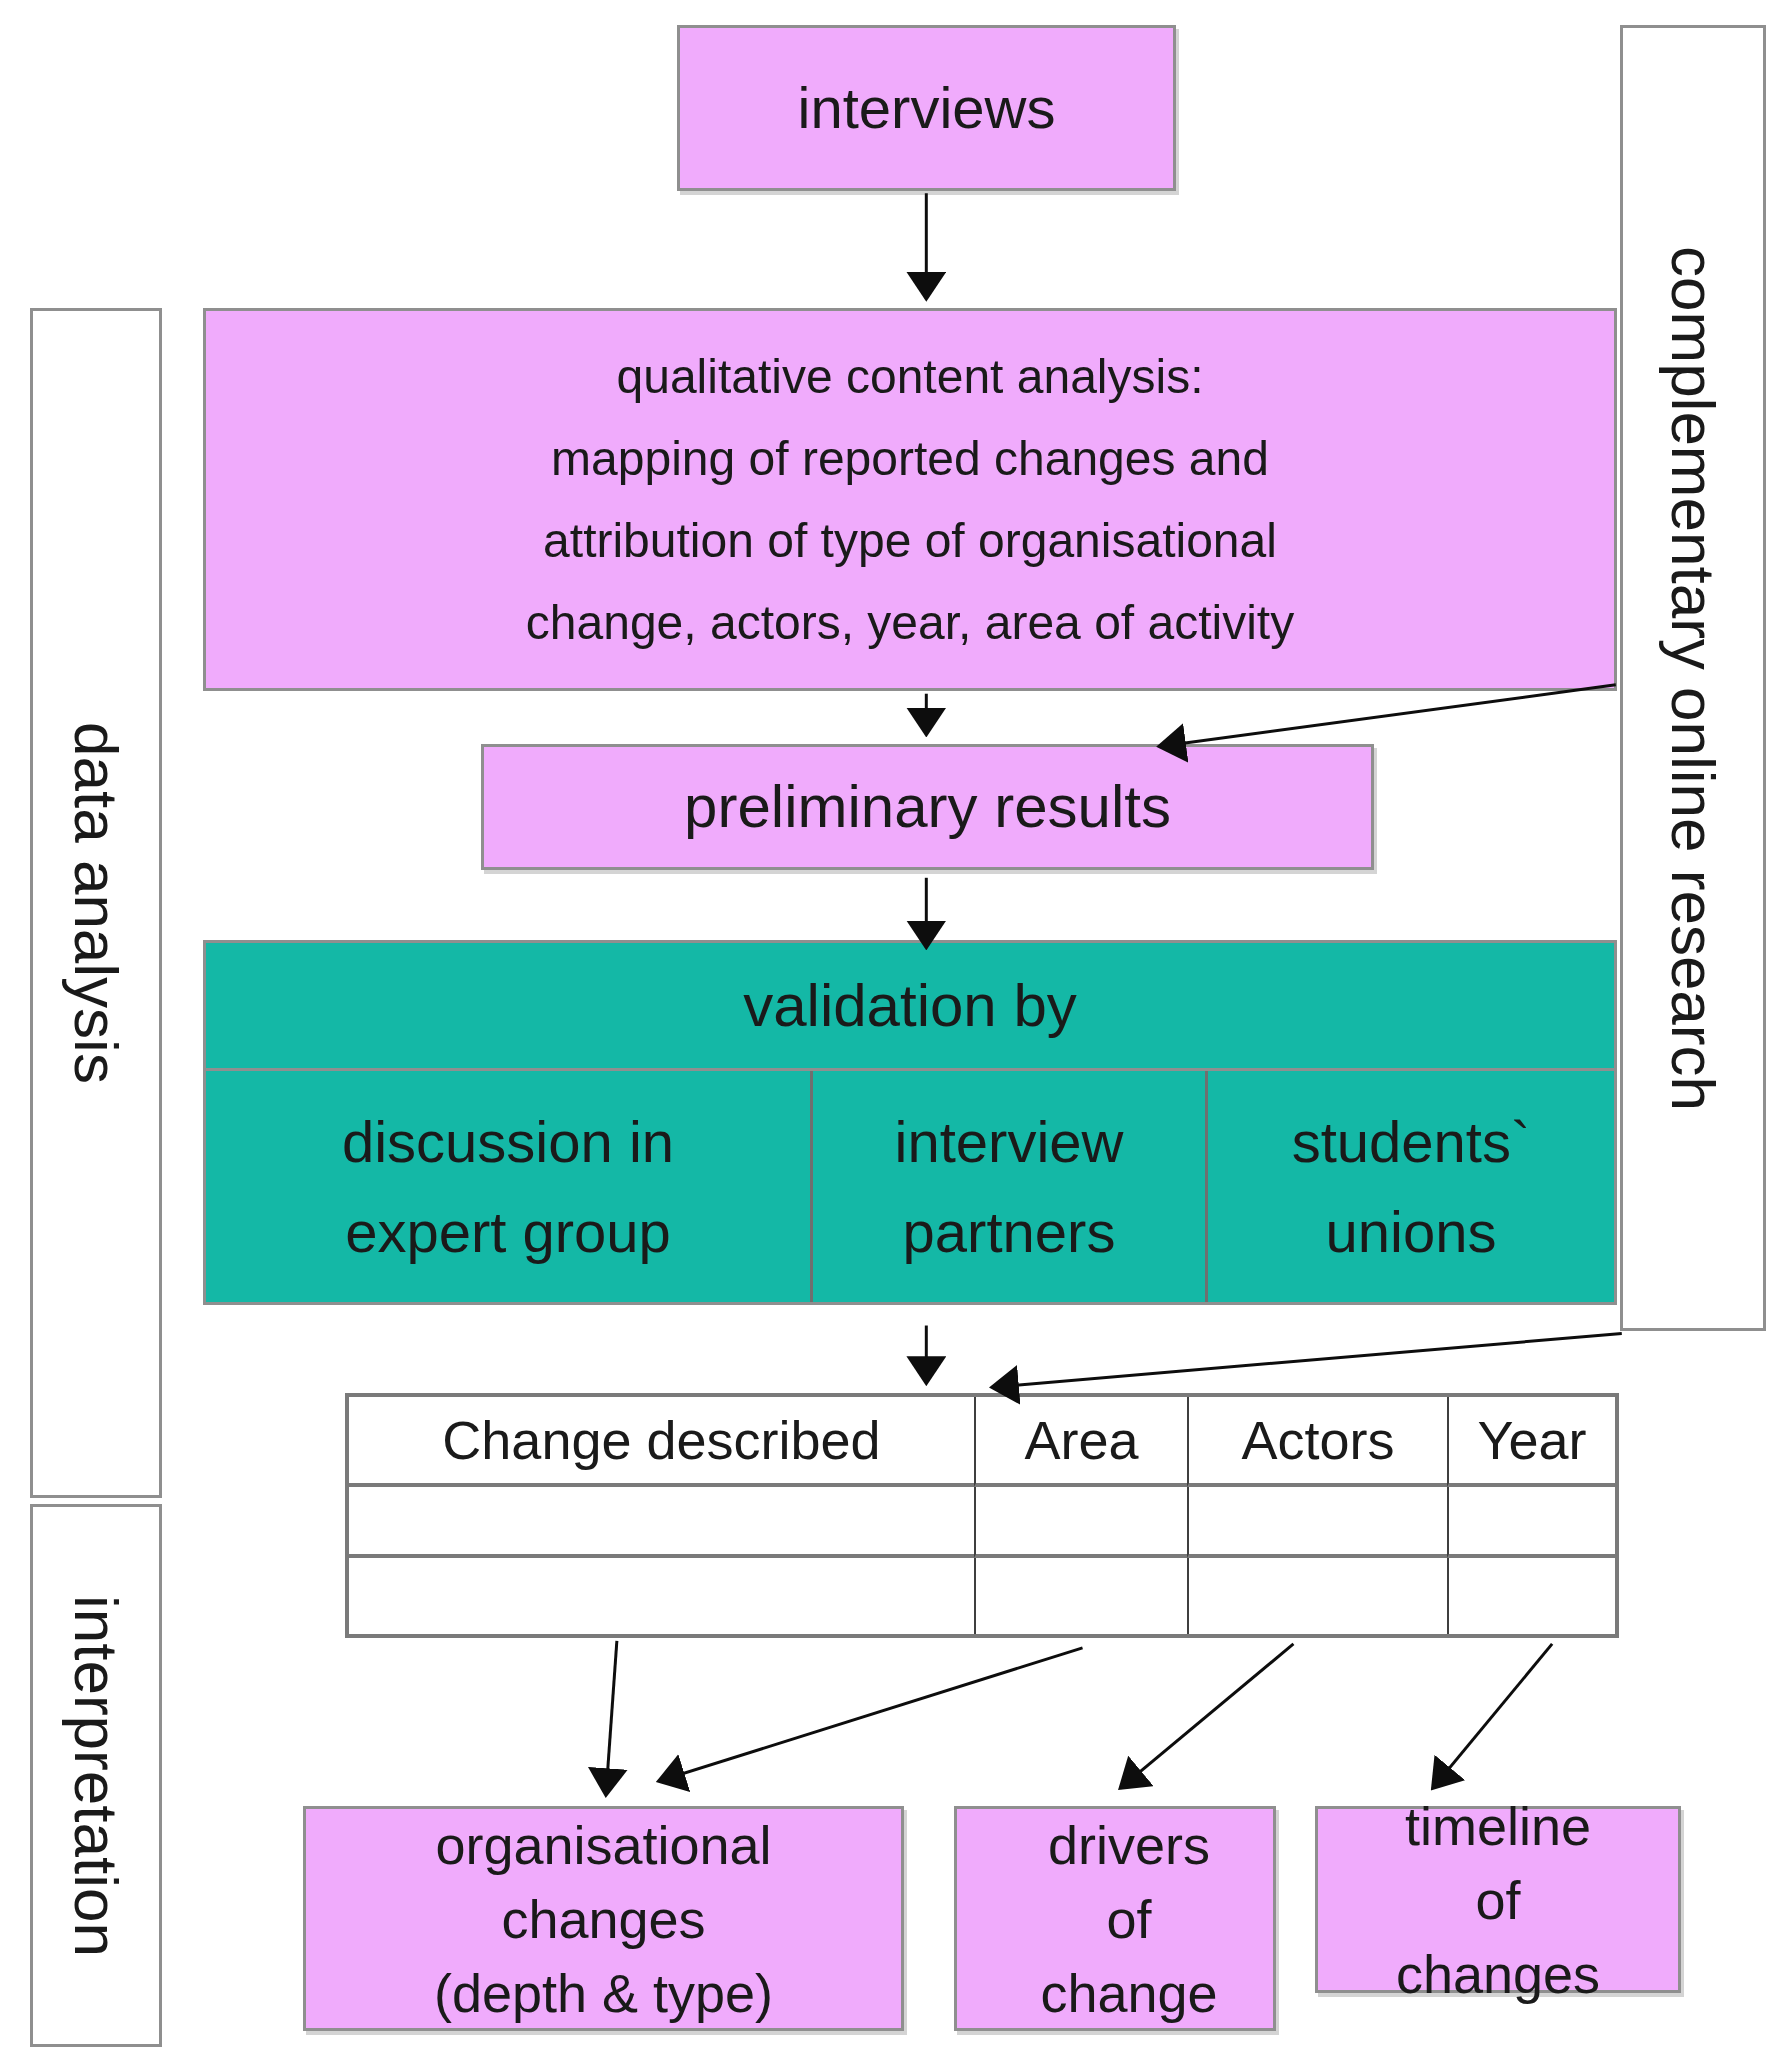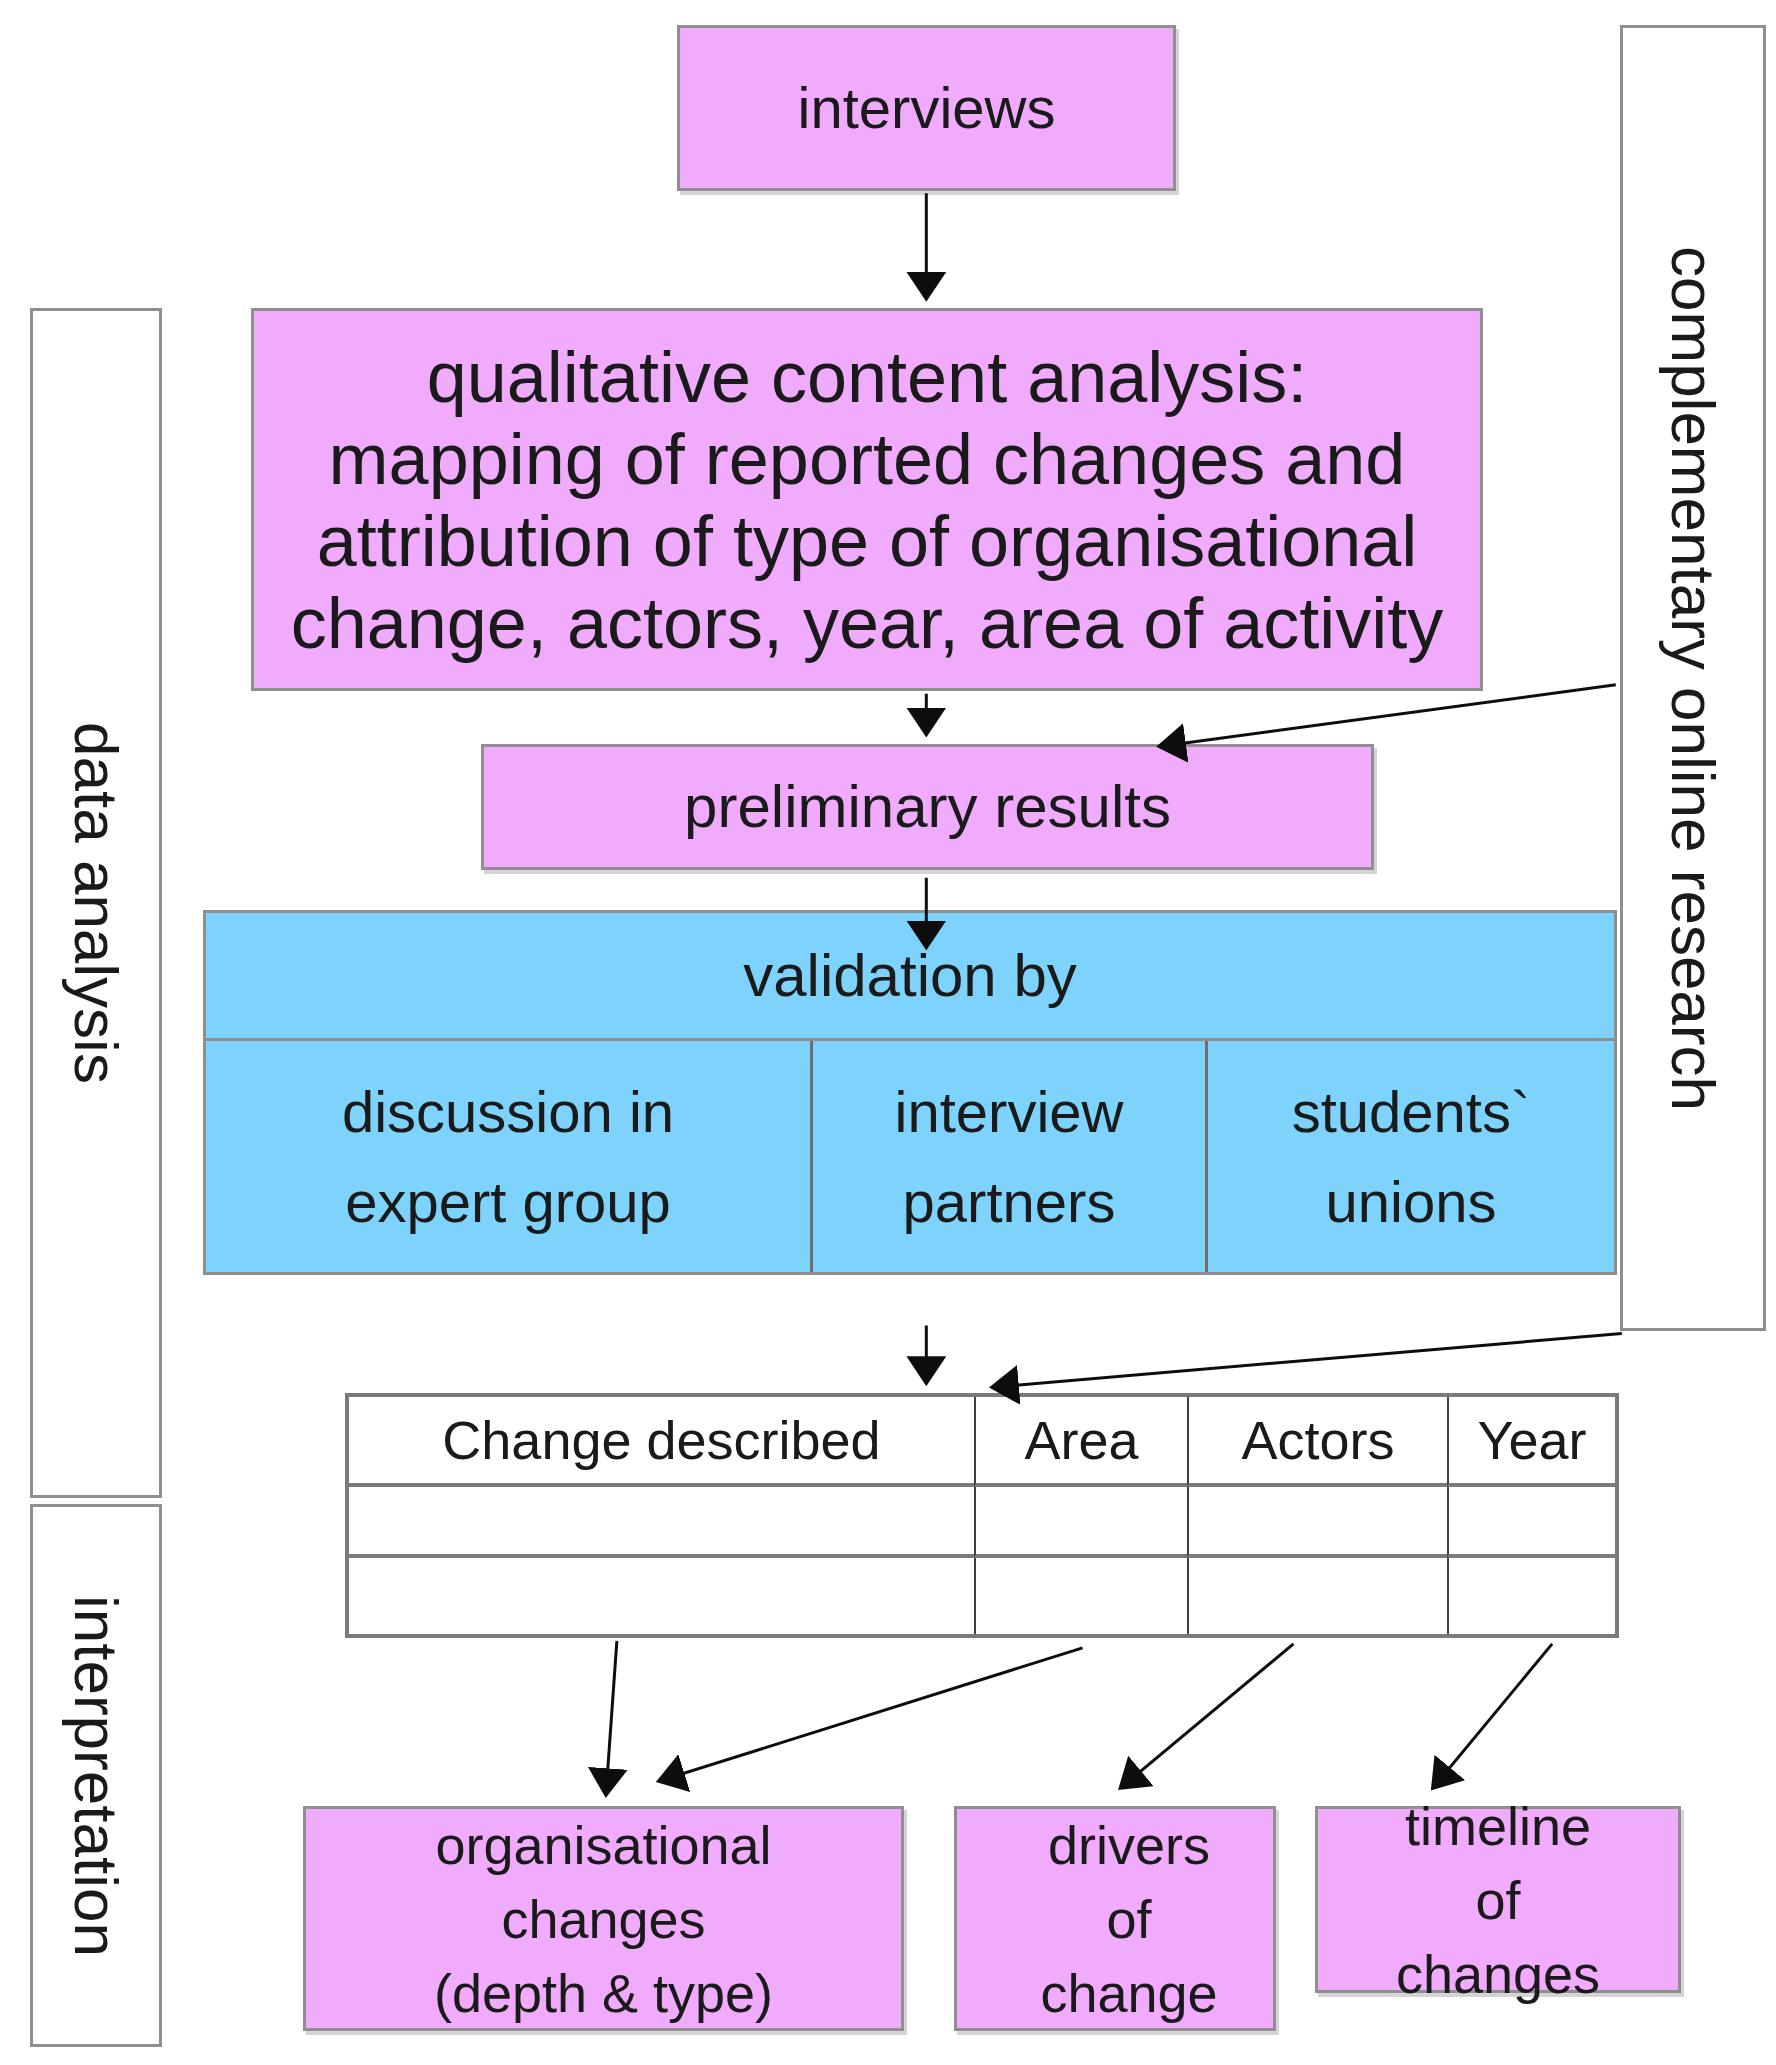--- a/index.html
+++ b/index.html
@@ -21,28 +21,28 @@
     align-items:center;
     justify-content:center;
     text-align:center;
     line-height:1.3;
   }
   .shadow{ box-shadow:3px 4px 0 #d4d4d4; }
   .line{ display:block; white-space:nowrap; }
 
   
   .interviews{ left:677px; top:25px; width:499px; height:166px; font-size:58px; }
-  .qualitative{ left:203px; top:308px; width:1232px; height:383px; font-size:72px;margin-left:48px; }
+  .qualitative{ left:203px; top:308px; width:1414px; height:383px; font-size:48px; }
   .qualitative .line{ line-height:82px; }
   .preliminary{ left:481px; top:744px; width:893px; height:126px; font-size:60px; }
 
   
   .validation{
-    position:absolute; left:203px; top:910px; width:1414px; height:365px;
-    background:#7dd3fc; border:3px solid #8f8f8f; box-sizing:border-box;
+    position:absolute; left:203px; top:940px; width:1414px; height:365px;
+    background:#14b8a6; border:3px solid #8f8f8f; box-sizing:border-box;
     display:grid; grid-template-rows:128px 1fr;
   }
   .validation-header{
     border-bottom:3px solid #8f8f8f;
     display:flex; align-items:center; justify-content:center;
     font-size:60px;
   }
   .validation-cells{ display:grid; grid-template-columns:604px 395px auto; }
   .vcell{
     display:flex; flex-direction:column; align-items:center; justify-content:center;

